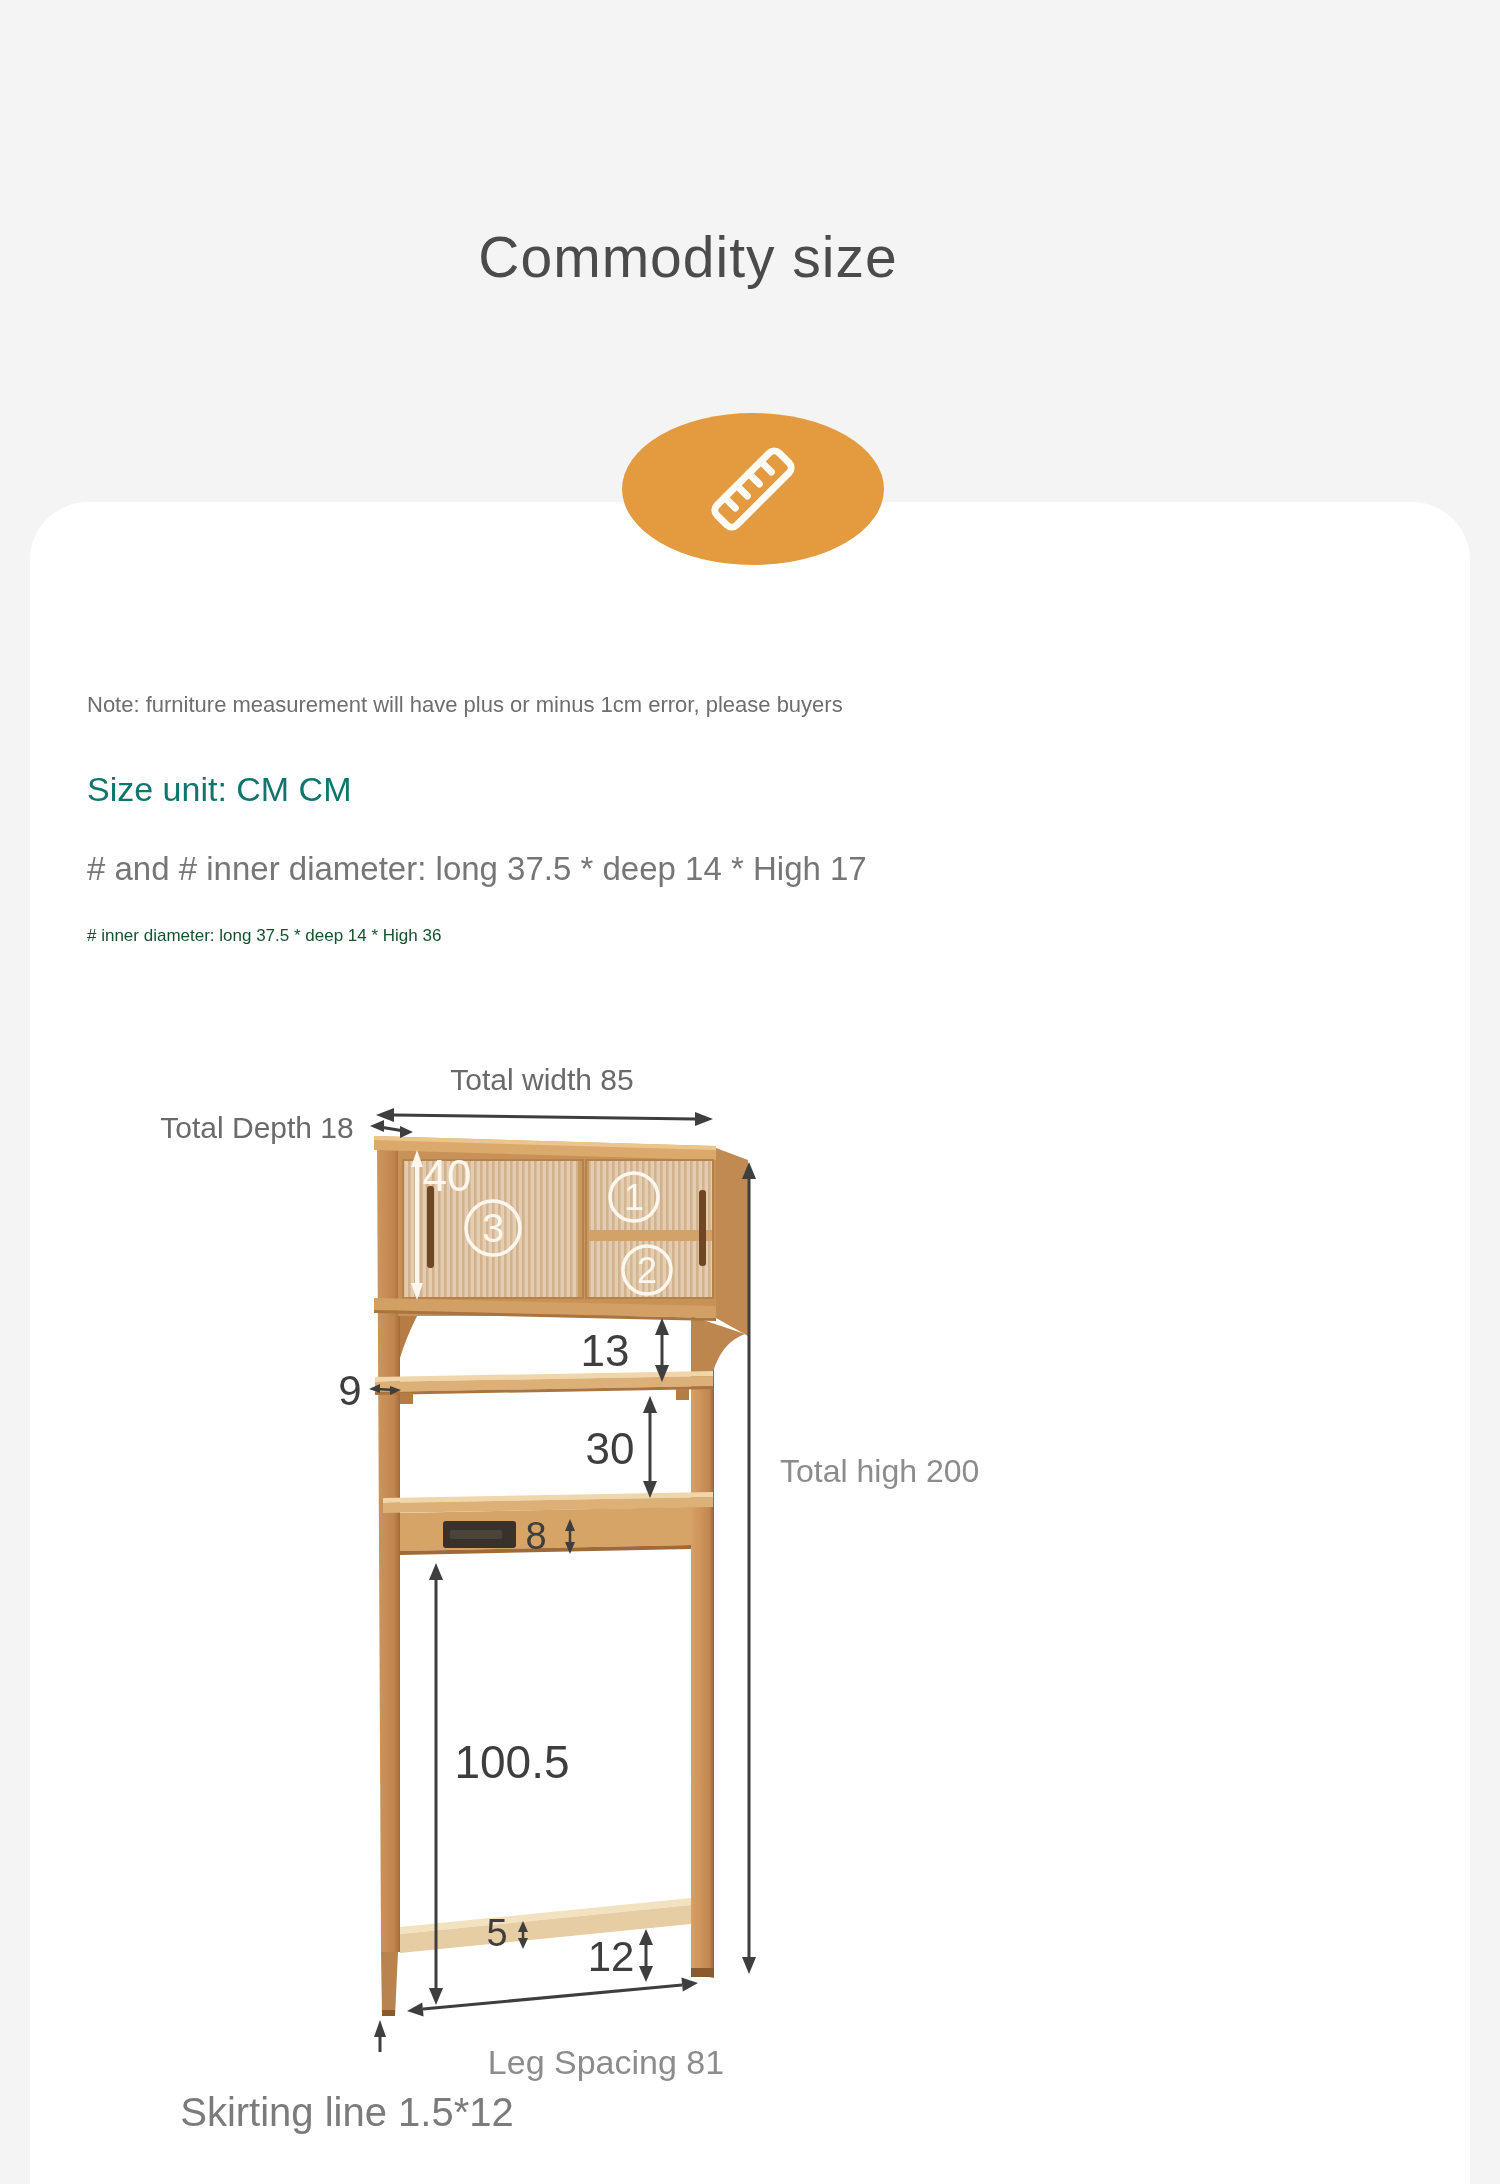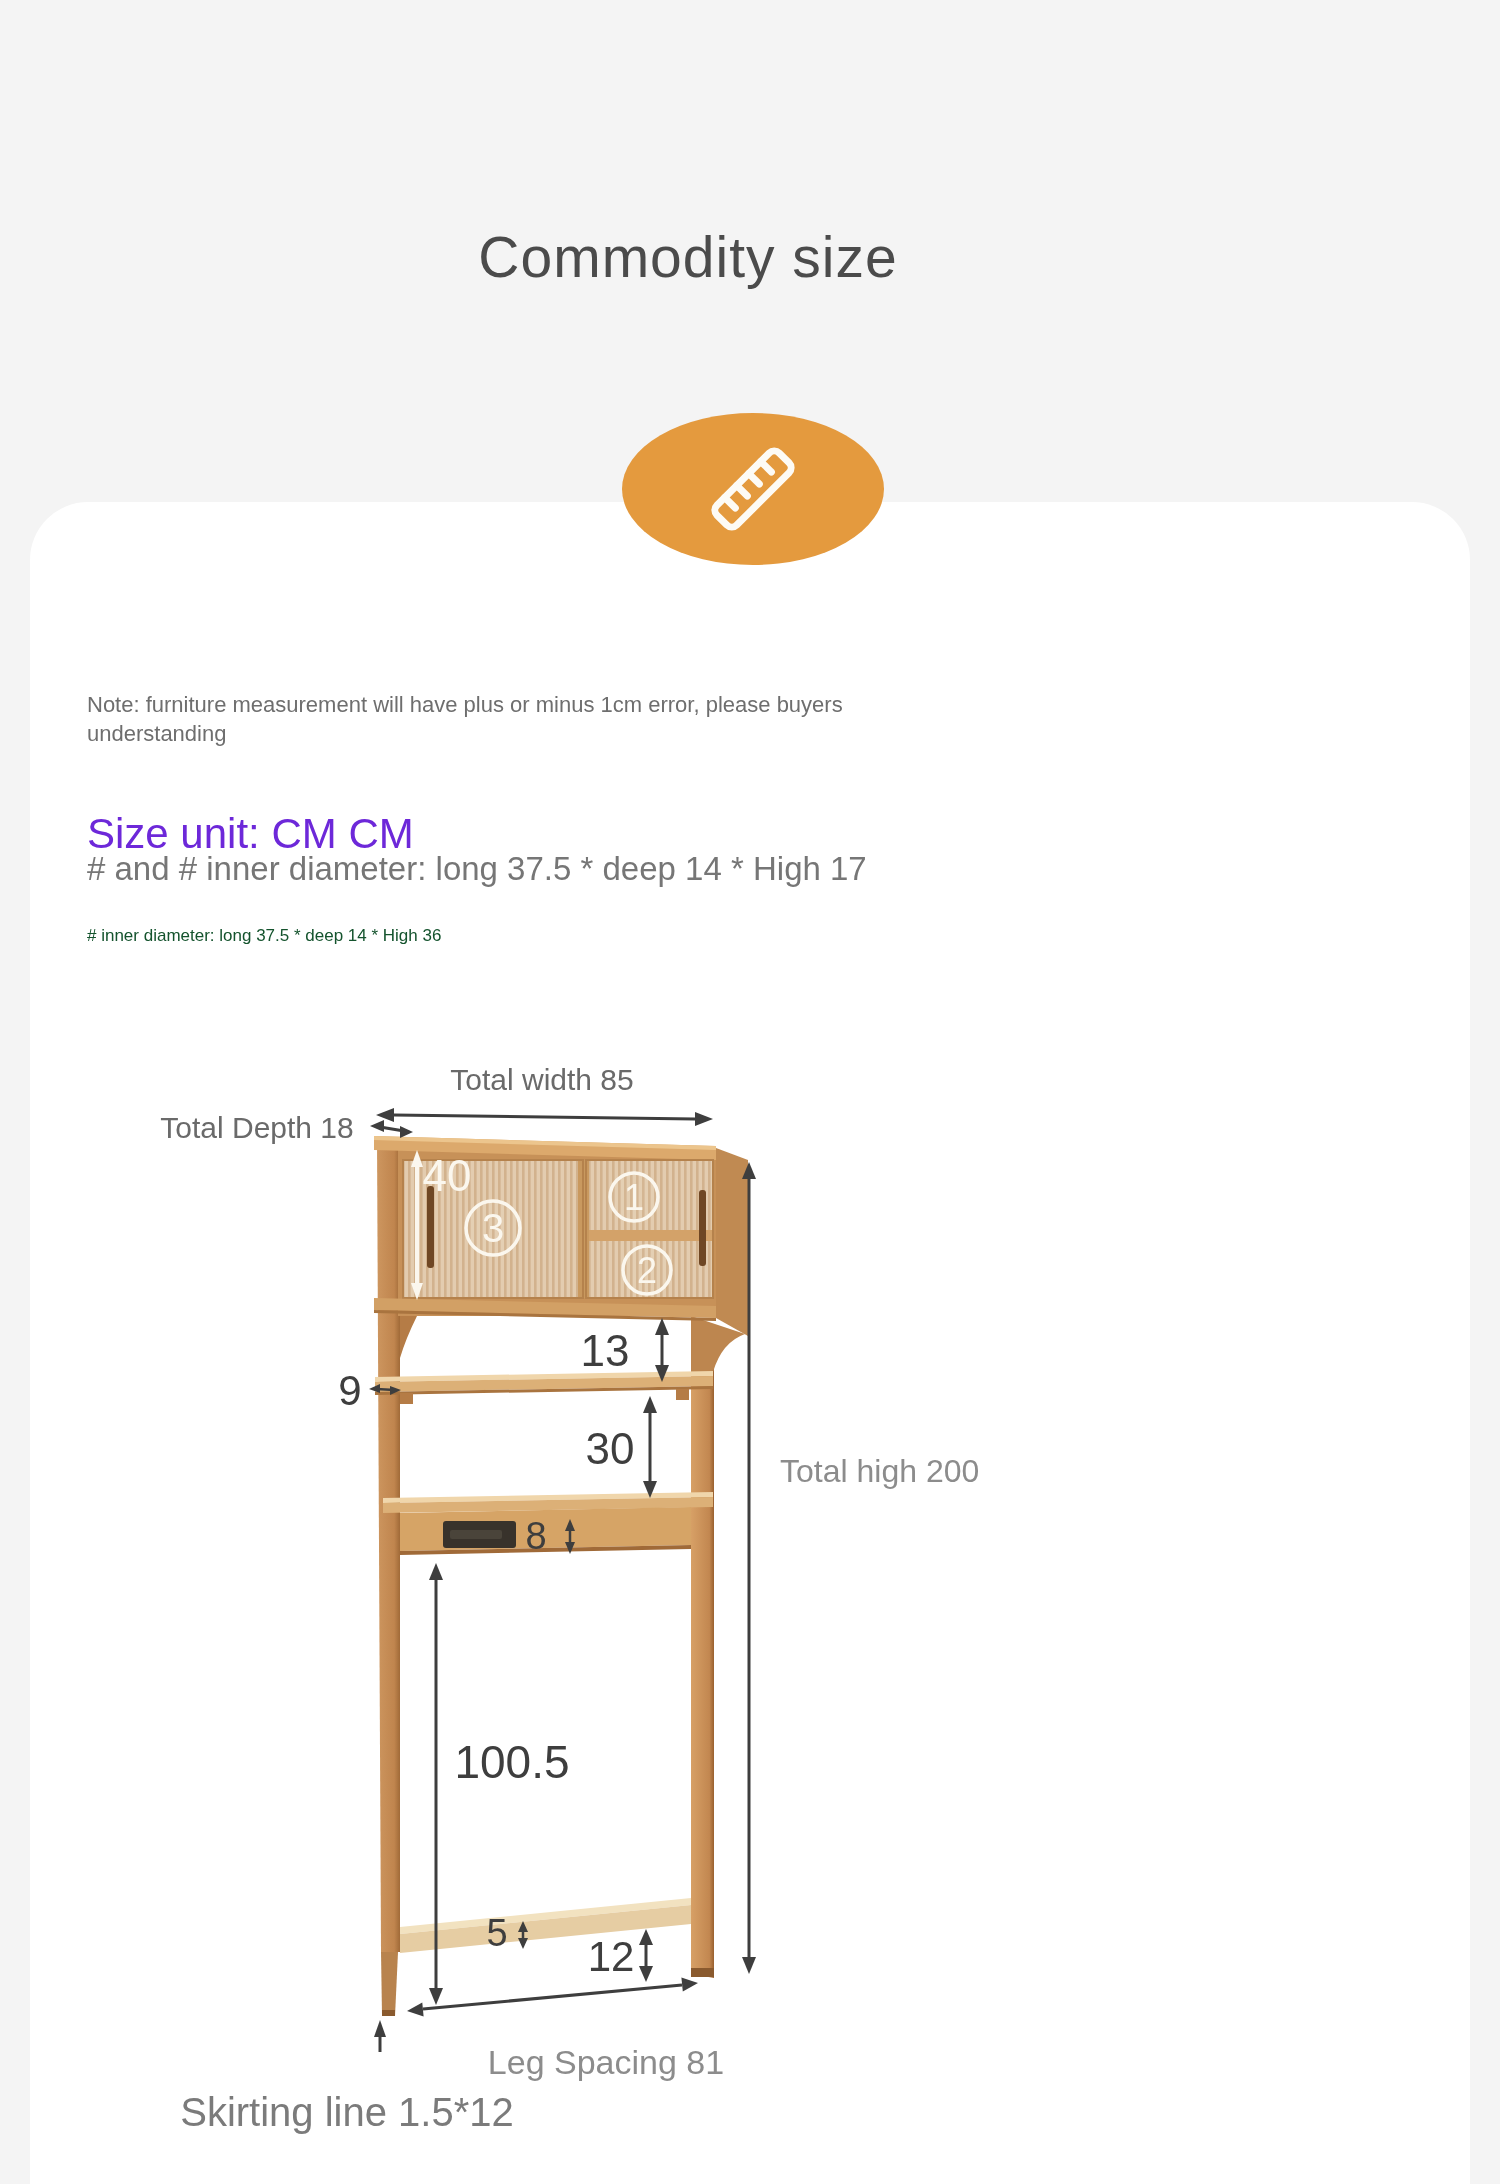--- a/index.html
+++ b/index.html
@@ -20,21 +20,21 @@
     position:absolute;left:622px;top:413px;width:262px;height:152px;
     background:#e49a3e;border-radius:50%;
     display:flex;align-items:center;justify-content:center;
   }
   .note{
     position:absolute;left:87px;top:690px;width:920px;
     font-size:22px;line-height:29px;color:#6e6e6e;
   }
   .size-unit{
     position:absolute;left:87px;top:770px;
-    font-size:42px;color:#6d28d9;margin-top:40px;
+    font-size:34px;color:#0f766e;
   }
   .spec1{position:absolute;left:87px;top:850px;font-size:33px;color:#767676;}
   .spec2{position:absolute;left:87px;top:926px;font-size:17px;color:#14532d;}
   svg.diagram{position:absolute;left:0;top:0;}
   svg text{font-family:"Liberation Sans","DejaVu Sans",sans-serif;}
   .dim-dark{fill:#3e3e3e;}
   .lbl-gray{fill:#6a6a6a;}
   .lbl-light{fill:#8c8c8c;}
 </style>
 </head>
@@ -51,21 +51,20 @@
       <line x1="61" y1="50" x2="76" y2="50"></line>
       <line x1="61" y1="67" x2="76" y2="67"></line>
       <line x1="61" y1="84" x2="76" y2="84"></line>
       <line x1="61" y1="101" x2="76" y2="101"></line>
     </g>
   </svg>
 </div>
 
 <div class="note">
   <div>Note: furniture measurement will have plus or minus 1cm error, please buyers</div>
-  <div>understanding</div>
 </div>
 <div class="size-unit">Size unit: CM CM</div>
 <div class="spec1"># and # inner diameter: long 37.5 * deep 14 * High 17</div>
 <div class="spec2"># inner diameter: long 37.5 * deep 14 * High 36</div>
 
 <svg class="diagram" width="1500" height="2184" viewBox="0 0 1500 2184">
   <defs>
     <pattern id="ribs" width="6" height="12" patternUnits="userSpaceOnUse">
       <rect width="6" height="12" fill="#e6d2b8"></rect>
       <rect width="2.6" height="12" fill="#d3b492"></rect>

